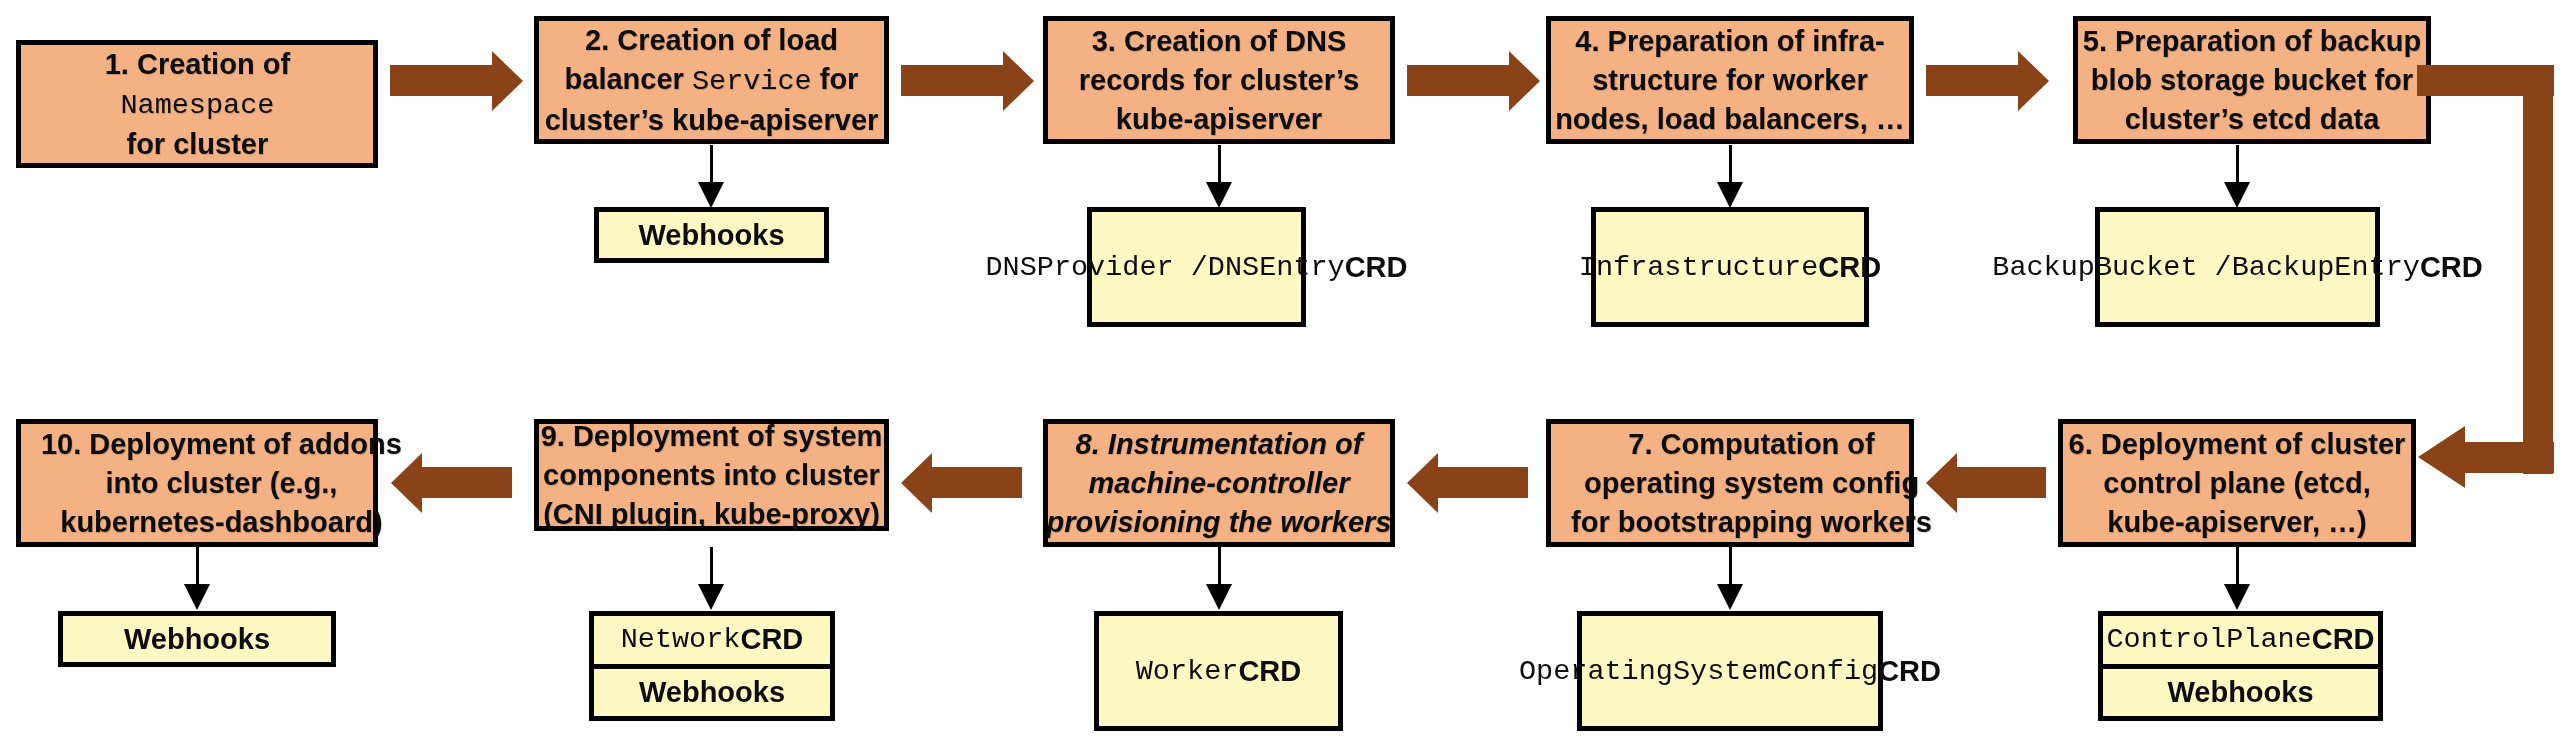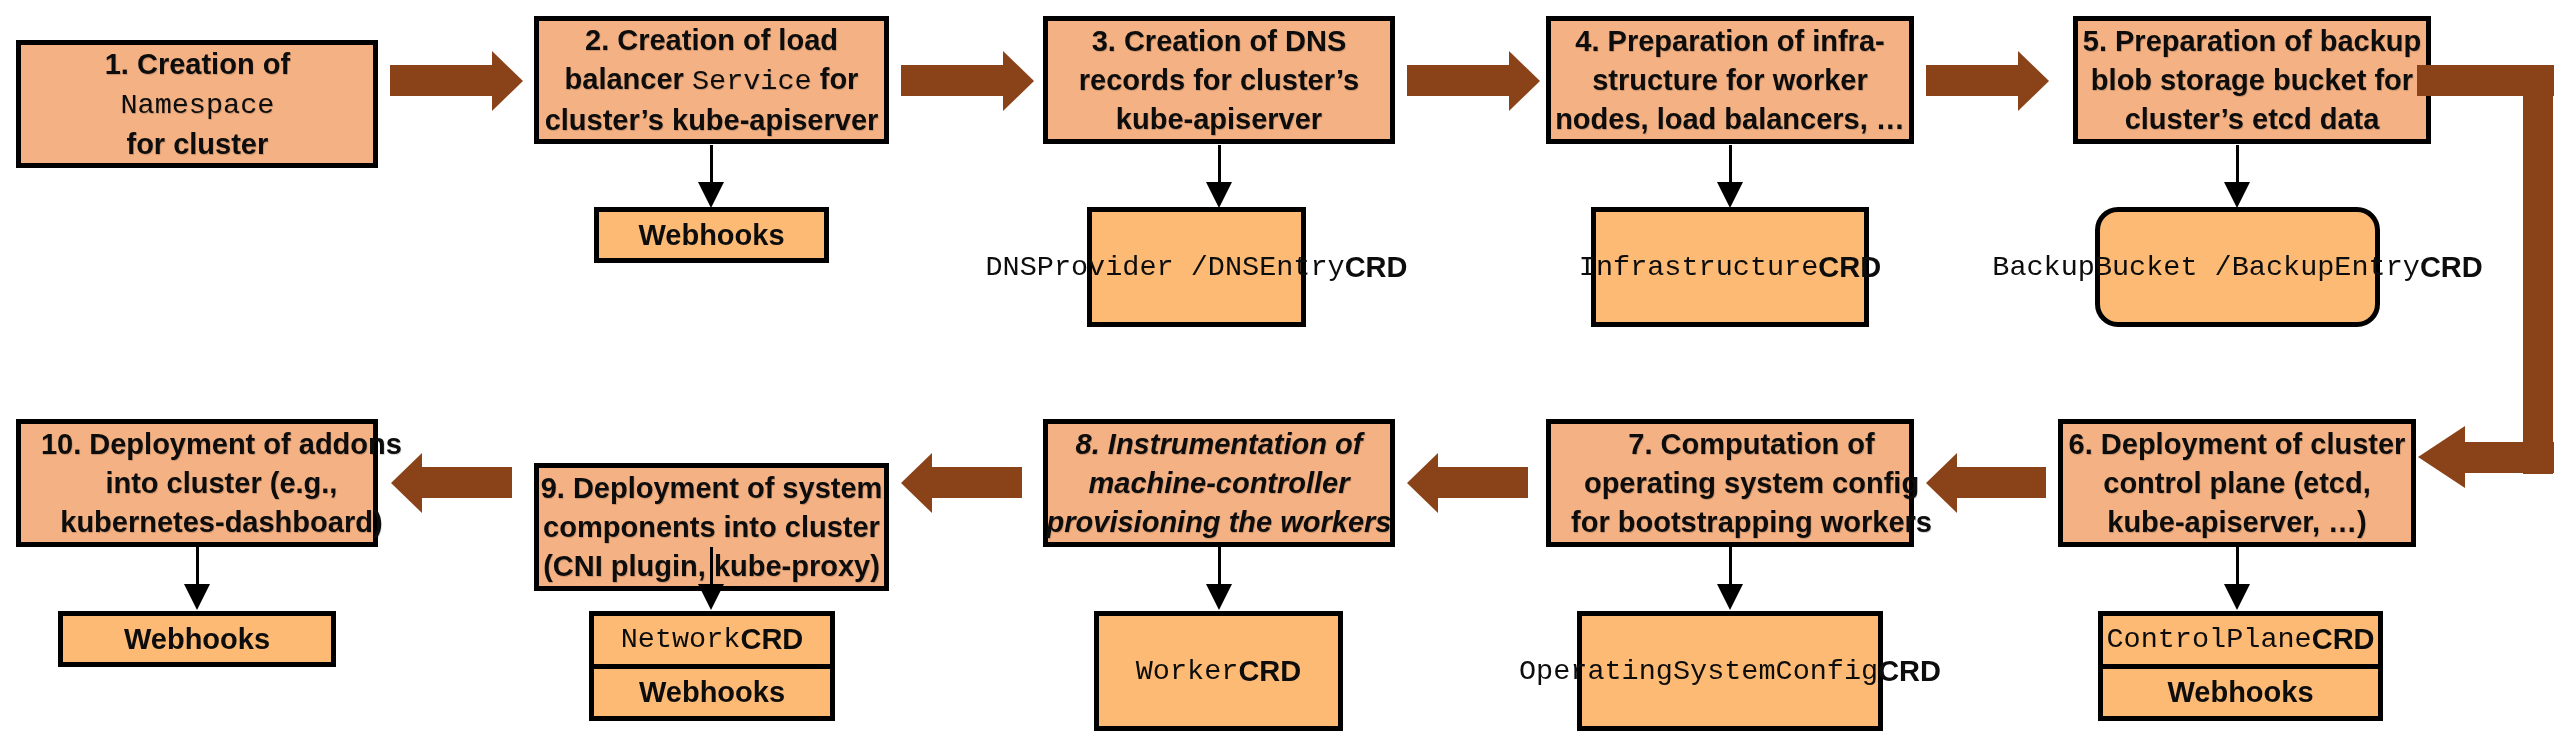--- a/index.html
+++ b/index.html
@@ -19,21 +19,21 @@
     text-align:center;
   }
   .main-title{
     font-size:29px;font-weight:700;color:#0d0d0d;
     line-height:39px;white-space:nowrap;
     text-shadow:0.7px 0.7px 0.7px rgba(0,0,0,0.18);
   }
   .sub-box{
     position:absolute;
     box-sizing:border-box;
-    background:#fdba74;
+    background:#fef9c3;
     border:5px solid #000000;
     display:flex;flex-direction:column;
     text-align:center;
   }
   .sub-row{
     flex:1;
     display:flex;align-items:center;justify-content:center;
     font-size:29px;font-weight:700;color:#0d0d0d;
     line-height:37px;white-space:nowrap;
   }
@@ -98,21 +98,21 @@
 
   <div class="main-box" style="left:2058px;top:419px;width:358px;height:128px;">
     <div class="main-title"><span>6. Deployment of cluster</span><br><span>control plane (etcd,</span><br><span>kube-apiserver, …)</span></div>
   </div>
   <div class="main-box" style="left:1546px;top:419px;width:368px;height:128px;padding-left:43px;">
     <div class="main-title"><span>7. Computation of</span><br><span>operating system config</span><br><span>for bootstrapping workers</span></div>
   </div>
   <div class="main-box" style="left:1043px;top:419px;width:352px;height:128px;font-style:italic;">
     <div class="main-title"><span>8. Instrumentation of</span><br><span>machine-controller</span><br><span>provisioning the workers</span></div>
   </div>
-  <div class="main-box" style="left:534px;top:419px;width:355px;height:128px;margin-top:44px;">
+  <div class="main-box" style="left:534px;top:419px;width:355px;height:112px;">
     <div class="main-title"><span>9. Deployment of system</span><br><span>components into cluster</span><br><span>(CNI plugin, kube-proxy)</span></div>
   </div>
   <div class="main-box" style="left:16.4px;top:419px;width:362px;height:128px;padding-left:48px;">
     <div class="main-title"><span>10. Deployment of addons</span><br><span>into cluster (e.g.,</span><br><span>kubernetes-dashboard)</span></div>
   </div>
 
   <div class="arr arr-r" style="left:390px;top:65px;width:102px;"></div>
   <div class="arr arr-r" style="left:901px;top:65px;width:102px;"></div>
   <div class="arr arr-r" style="left:1407px;top:65px;width:102px;"></div>
   <div class="arr arr-r" style="left:1926px;top:65px;width:92px;"></div>
@@ -152,21 +152,21 @@
         <span>CRD</span>
       </div>
   </div>
   <div class="sub-box" style="left:1591px;top:207px;width:278px;height:120px;">
     <div class="sub-row">
         <span class="seg-mono">Infrastructure</span>
         <br>
         <span>CRD</span>
       </div>
   </div>
-  <div class="sub-box" style="left:2095px;top:207px;width:285px;height:120px;border-radius:23px;">
+  <div class="sub-box" style="left:2095px;top:207px;width:285px;height:120px;">
     <div class="sub-row">
         <span class="seg-mono">BackupBucket /</span>
         <br>
         <span class="seg-mono">BackupEntry </span>
         <span>CRD</span>
       </div>
   </div>
 
   <div class="sub-box" style="left:2098px;top:611px;width:285px;height:110px;">
     <div class="sub-row">

